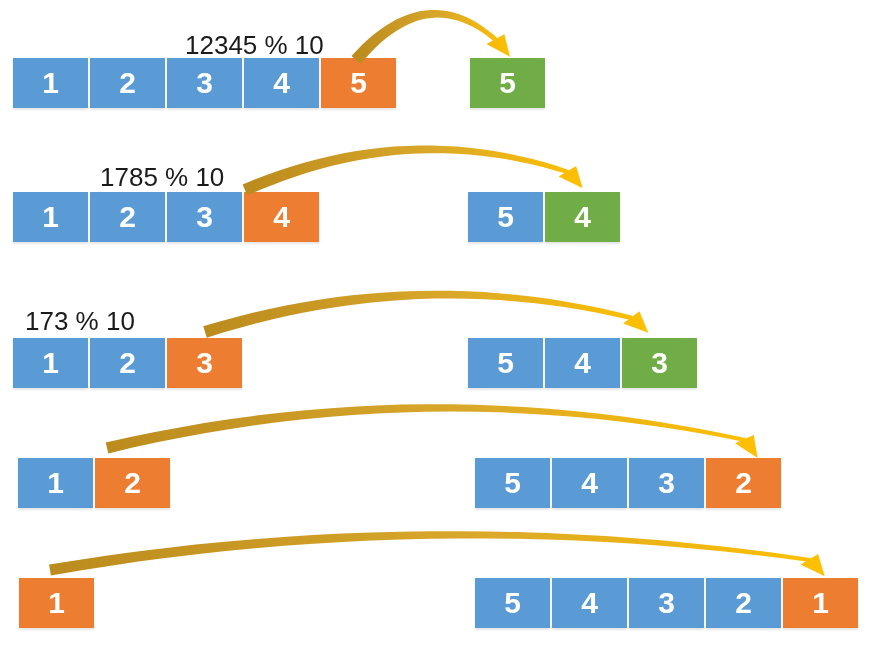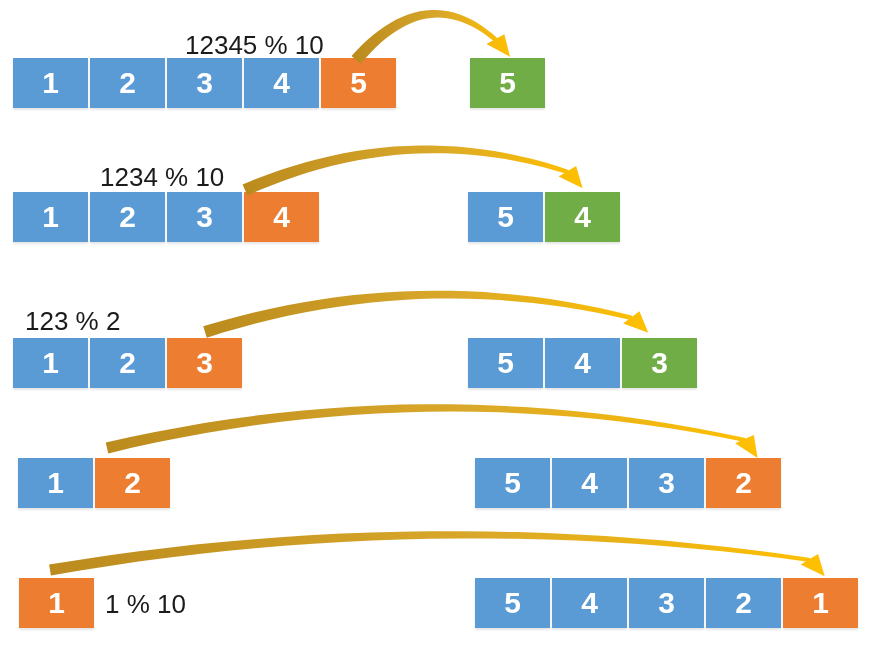--- a/index.html
+++ b/index.html
@@ -80,33 +80,33 @@
       <div class="cell" style="background: rgb(91, 155, 213); color: rgb(255, 255, 255);">1</div>
       <div class="cell" style="background: rgb(91, 155, 213); color: rgb(255, 255, 255);">2</div>
       <div class="cell" style="background: rgb(91, 155, 213); color: rgb(255, 255, 255);">3</div>
       <div class="cell" style="background: rgb(91, 155, 213); color: rgb(255, 255, 255);">4</div>
       <div class="cell" style="background: rgb(237, 125, 49); color: rgb(255, 255, 255);">5</div>
     </div>
   <div class="cell-array a-r1-right">
       <div class="cell" style="background: rgb(112, 173, 71); color: rgb(255, 255, 255);">5</div>
     </div>
 
-  <div class="mod-label lbl-r2">1234 % 10</div>
+  <div class="mod-label lbl-r2">1785 % 10</div>
   <div class="cell-array a-r2-left">
       <div class="cell" style="background: rgb(91, 155, 213); color: rgb(255, 255, 255);">1</div>
       <div class="cell" style="background: rgb(91, 155, 213); color: rgb(255, 255, 255);">2</div>
       <div class="cell" style="background: rgb(91, 155, 213); color: rgb(255, 255, 255);">3</div>
       <div class="cell" style="background: rgb(237, 125, 49); color: rgb(255, 255, 255);">4</div>
     </div>
   <div class="cell-array a-r2-right">
       <div class="cell" style="background: rgb(91, 155, 213); color: rgb(255, 255, 255);">5</div>
       <div class="cell" style="background: rgb(112, 173, 71); color: rgb(255, 255, 255);">4</div>
     </div>
 
-  <div class="mod-label lbl-r3">123 % 2</div>
+  <div class="mod-label lbl-r3">173 % 10</div>
   <div class="cell-array a-r3-left">
       <div class="cell" style="background: rgb(91, 155, 213); color: rgb(255, 255, 255);">1</div>
       <div class="cell" style="background: rgb(91, 155, 213); color: rgb(255, 255, 255);">2</div>
       <div class="cell" style="background: rgb(237, 125, 49); color: rgb(255, 255, 255);">3</div>
     </div>
   <div class="cell-array a-r3-right">
       <div class="cell" style="background: rgb(91, 155, 213); color: rgb(255, 255, 255);">5</div>
       <div class="cell" style="background: rgb(91, 155, 213); color: rgb(255, 255, 255);">4</div>
       <div class="cell" style="background: rgb(112, 173, 71); color: rgb(255, 255, 255);">3</div>
     </div>
@@ -115,21 +115,20 @@
       <div class="cell" style="background: rgb(91, 155, 213); color: rgb(255, 255, 255);">1</div>
       <div class="cell" style="background: rgb(237, 125, 49); color: rgb(255, 255, 255);">2</div>
     </div>
   <div class="cell-array a-r4-right">
       <div class="cell" style="background: rgb(91, 155, 213); color: rgb(255, 255, 255);">5</div>
       <div class="cell" style="background: rgb(91, 155, 213); color: rgb(255, 255, 255);">4</div>
       <div class="cell" style="background: rgb(91, 155, 213); color: rgb(255, 255, 255);">3</div>
       <div class="cell" style="background: rgb(237, 125, 49); color: rgb(255, 255, 255);">2</div>
     </div>
 
-  <div class="mod-label lbl-r5">1 % 10</div>
   <div class="cell-array a-r5-left">
       <div class="cell" style="background: rgb(237, 125, 49); color: rgb(255, 255, 255);">1</div>
     </div>
   <div class="cell-array a-r5-right">
       <div class="cell" style="background: rgb(91, 155, 213); color: rgb(255, 255, 255);">5</div>
       <div class="cell" style="background: rgb(91, 155, 213); color: rgb(255, 255, 255);">4</div>
       <div class="cell" style="background: rgb(91, 155, 213); color: rgb(255, 255, 255);">3</div>
       <div class="cell" style="background: rgb(91, 155, 213); color: rgb(255, 255, 255);">2</div>
       <div class="cell" style="background: rgb(237, 125, 49); color: rgb(255, 255, 255);">1</div>
     </div>

